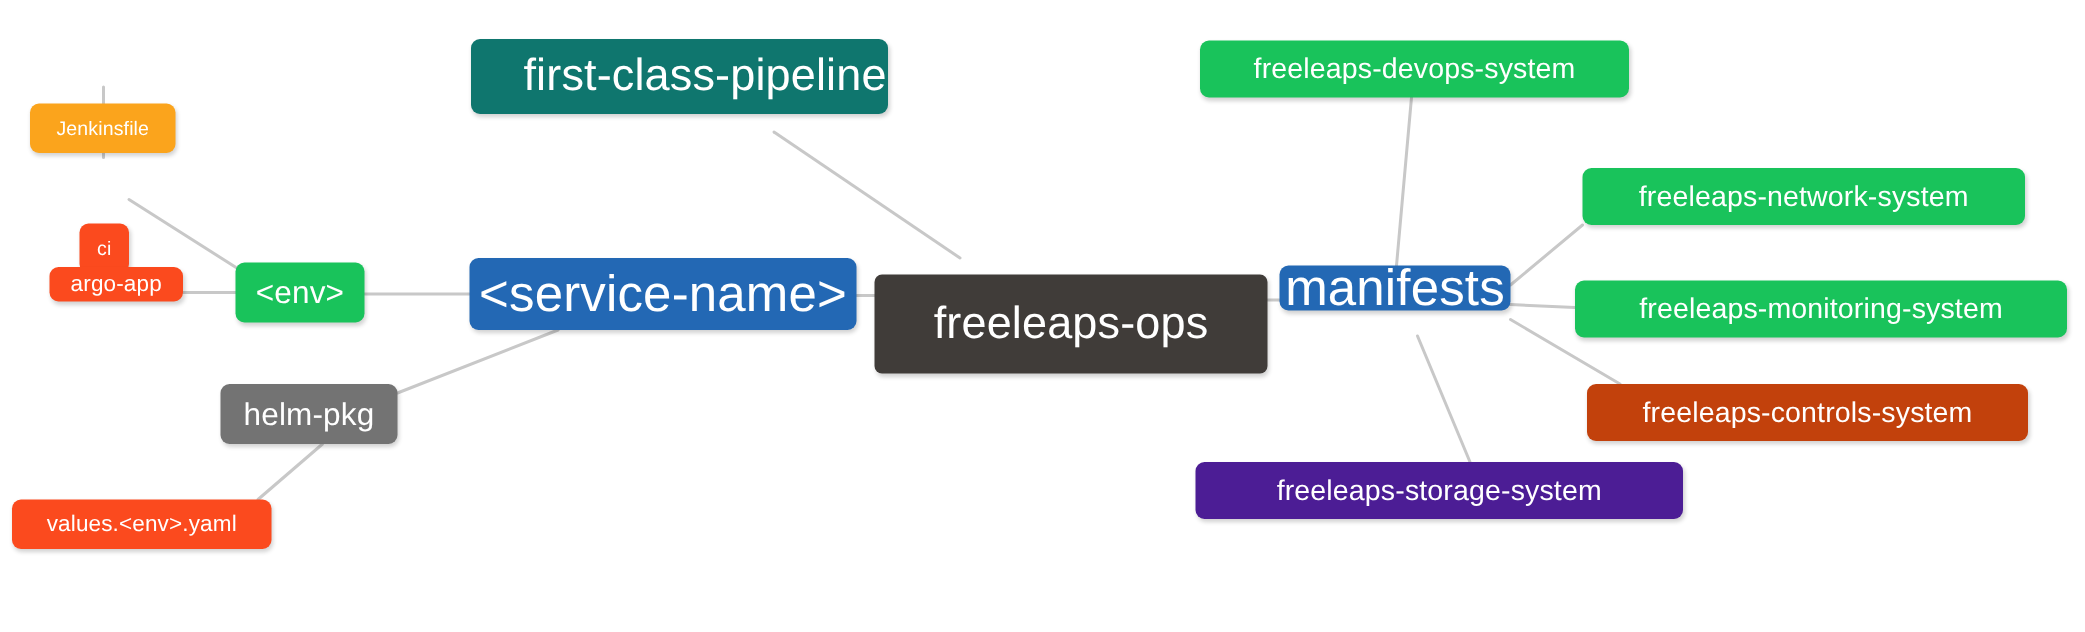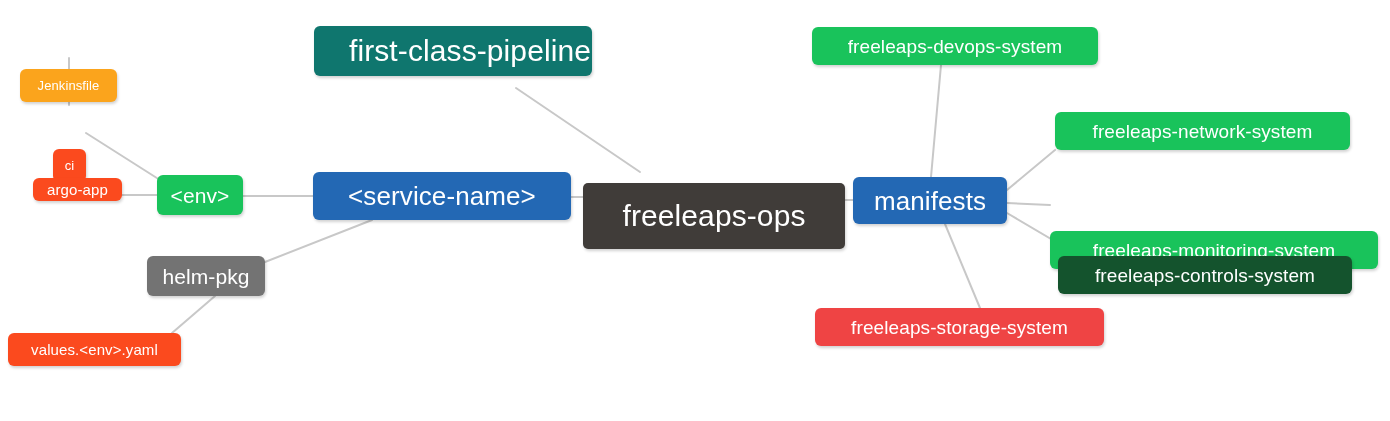--- a/index.html
+++ b/index.html
@@ -38,21 +38,21 @@
     border-radius: 6px;
     box-shadow: 1px 2px 3px rgba(0,0,0,0.18);
     letter-spacing: 0.1px;
     line-height: 1;
     padding: 0 12px;
   }
   .node-root {
     border-radius: 5px;
   }
   .size-xl   { font-size: 30px; }
-  .size-lg   { font-size: 26px; }
+  .size-lg   { font-size: 34px; }
   .size-md   { font-size: 21px; }
   .size-sm   { font-size: 19px; }
   .size-xs   { font-size: 15px; }
   .size-xxs  { font-size: 13px; margin-top: 44px; }
 </style>
 </head>
 <body>
 
 <div id="mindmap-canvas">
   <svg id="edge-layer" width="1390" height="421" viewBox="0 0 1390 421" xmlns="http://www.w3.org/2000/svg">
@@ -74,20 +74,20 @@
   <div id="node-layer">
       <div class="node size-xxs" style="left: 20px; top: 25px; width: 97px; height: 33px; background: rgb(251, 164, 28);">Jenkinsfile</div>
       <div class="node size-xxs" style="left: 53px; top: 105px; width: 33px; height: 33px; background: rgb(251, 74, 30);">ci</div>
       <div class="node size-xs" style="left: 33px; top: 178px; width: 89px; height: 23px; background: rgb(251, 74, 30);">argo-app</div>
       <div class="node size-md" style="left: 157px; top: 175px; width: 86px; height: 40px; background: rgb(25, 195, 91);">&lt;env&gt;</div>
       <div class="node size-md" style="left: 147px; top: 256px; width: 118px; height: 40px; background: #737373;">helm-pkg</div>
       <div class="node size-xs" style="left: 8px; top: 333px; width: 173px; height: 33px; background: rgb(251, 74, 30);">values.&lt;env&gt;.yaml</div>
       <div class="node size-xl" style="left: 314px; top: 26px; width: 278px; height: 50px; background: #0f766e; padding-left: 46px;">first-class-pipeline</div>
       <div class="node size-lg" style="left: 313px; top: 172px; width: 258px; height: 48px; background: rgb(35, 104, 180);">&lt;service-name&gt;</div>
       <div class="node size-xl node-root" style="left: 583px; top: 183px; width: 262px; height: 66px; background: rgb(64, 60, 57);">freeleaps-ops</div>
-      <div class="node size-lg" style="left: 853px; top: 177px; width: 154px; height: 47px; background: rgb(35, 104, 180);">manifests</div>
-      <div class="node size-sm" style="left: 800px; top: 27px; width: 286px; height: 38px; background: rgb(25, 195, 91); margin-left: 12px;">freeleaps-devops-system</div>
+      <div class="node size-lg" style="left: 853px; top: 177px; width: 154px; height: 30px; background: rgb(35, 104, 180);">manifests</div>
+      <div class="node size-sm" style="left: 800px; top: 27px; width: 286px; height: 38px; background: rgb(25, 195, 91);">freeleaps-devops-system</div>
       <div class="node size-sm" style="left: 1055px; top: 112px; width: 295px; height: 38px; background: rgb(25, 195, 91);">freeleaps-network-system</div>
-      <div class="node size-sm" style="left: 1050px; top: 187px; width: 328px; height: 38px; background: rgb(25, 195, 91); margin-top: 44px;">freeleaps-monitoring-system</div>
-      <div class="node size-sm" style="left: 1058px; top: 256px; width: 294px; height: 38px; background: #14532d;">freeleaps-controls-system</div>
-      <div class="node size-sm" style="left: 815px; top: 308px; width: 289px; height: 38px; background: #ef4444;">freeleaps-storage-system</div>
+      <div class="node size-sm" style="left: 1050px; top: 187px; width: 328px; height: 38px; background: rgb(25, 195, 91);">freeleaps-monitoring-system</div>
+      <div class="node size-sm" style="left: 1058px; top: 256px; width: 294px; height: 38px; background: #c2410c;">freeleaps-controls-system</div>
+      <div class="node size-sm" style="left: 797px; top: 308px; width: 325px; height: 38px; background: #4c1d95;">freeleaps-storage-system</div>
     </div>
 </div>
 
 </body></html>

